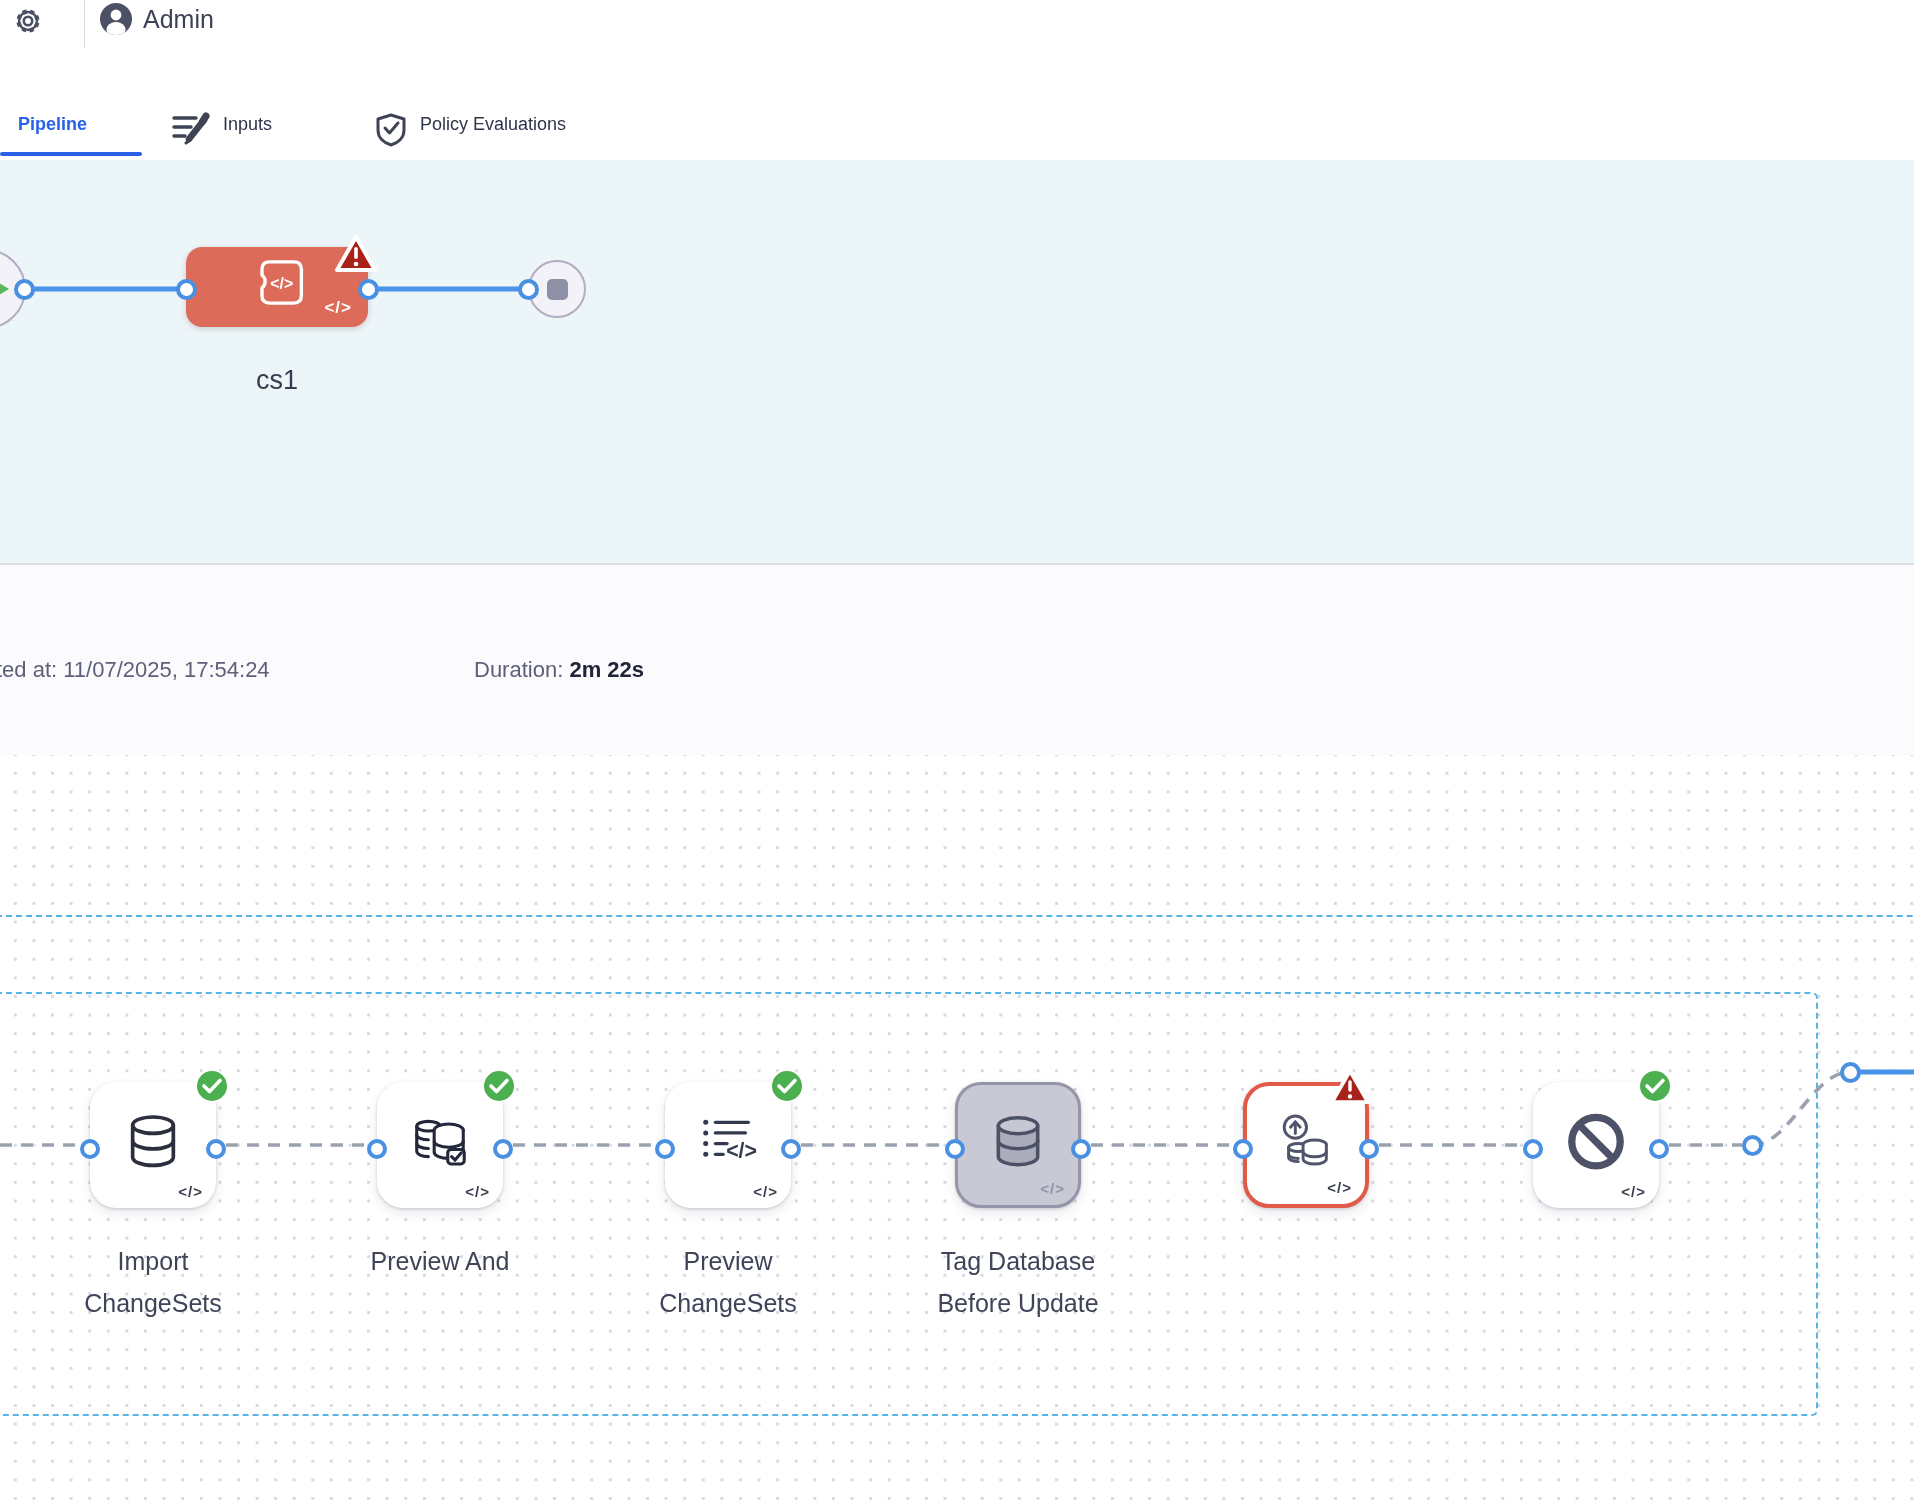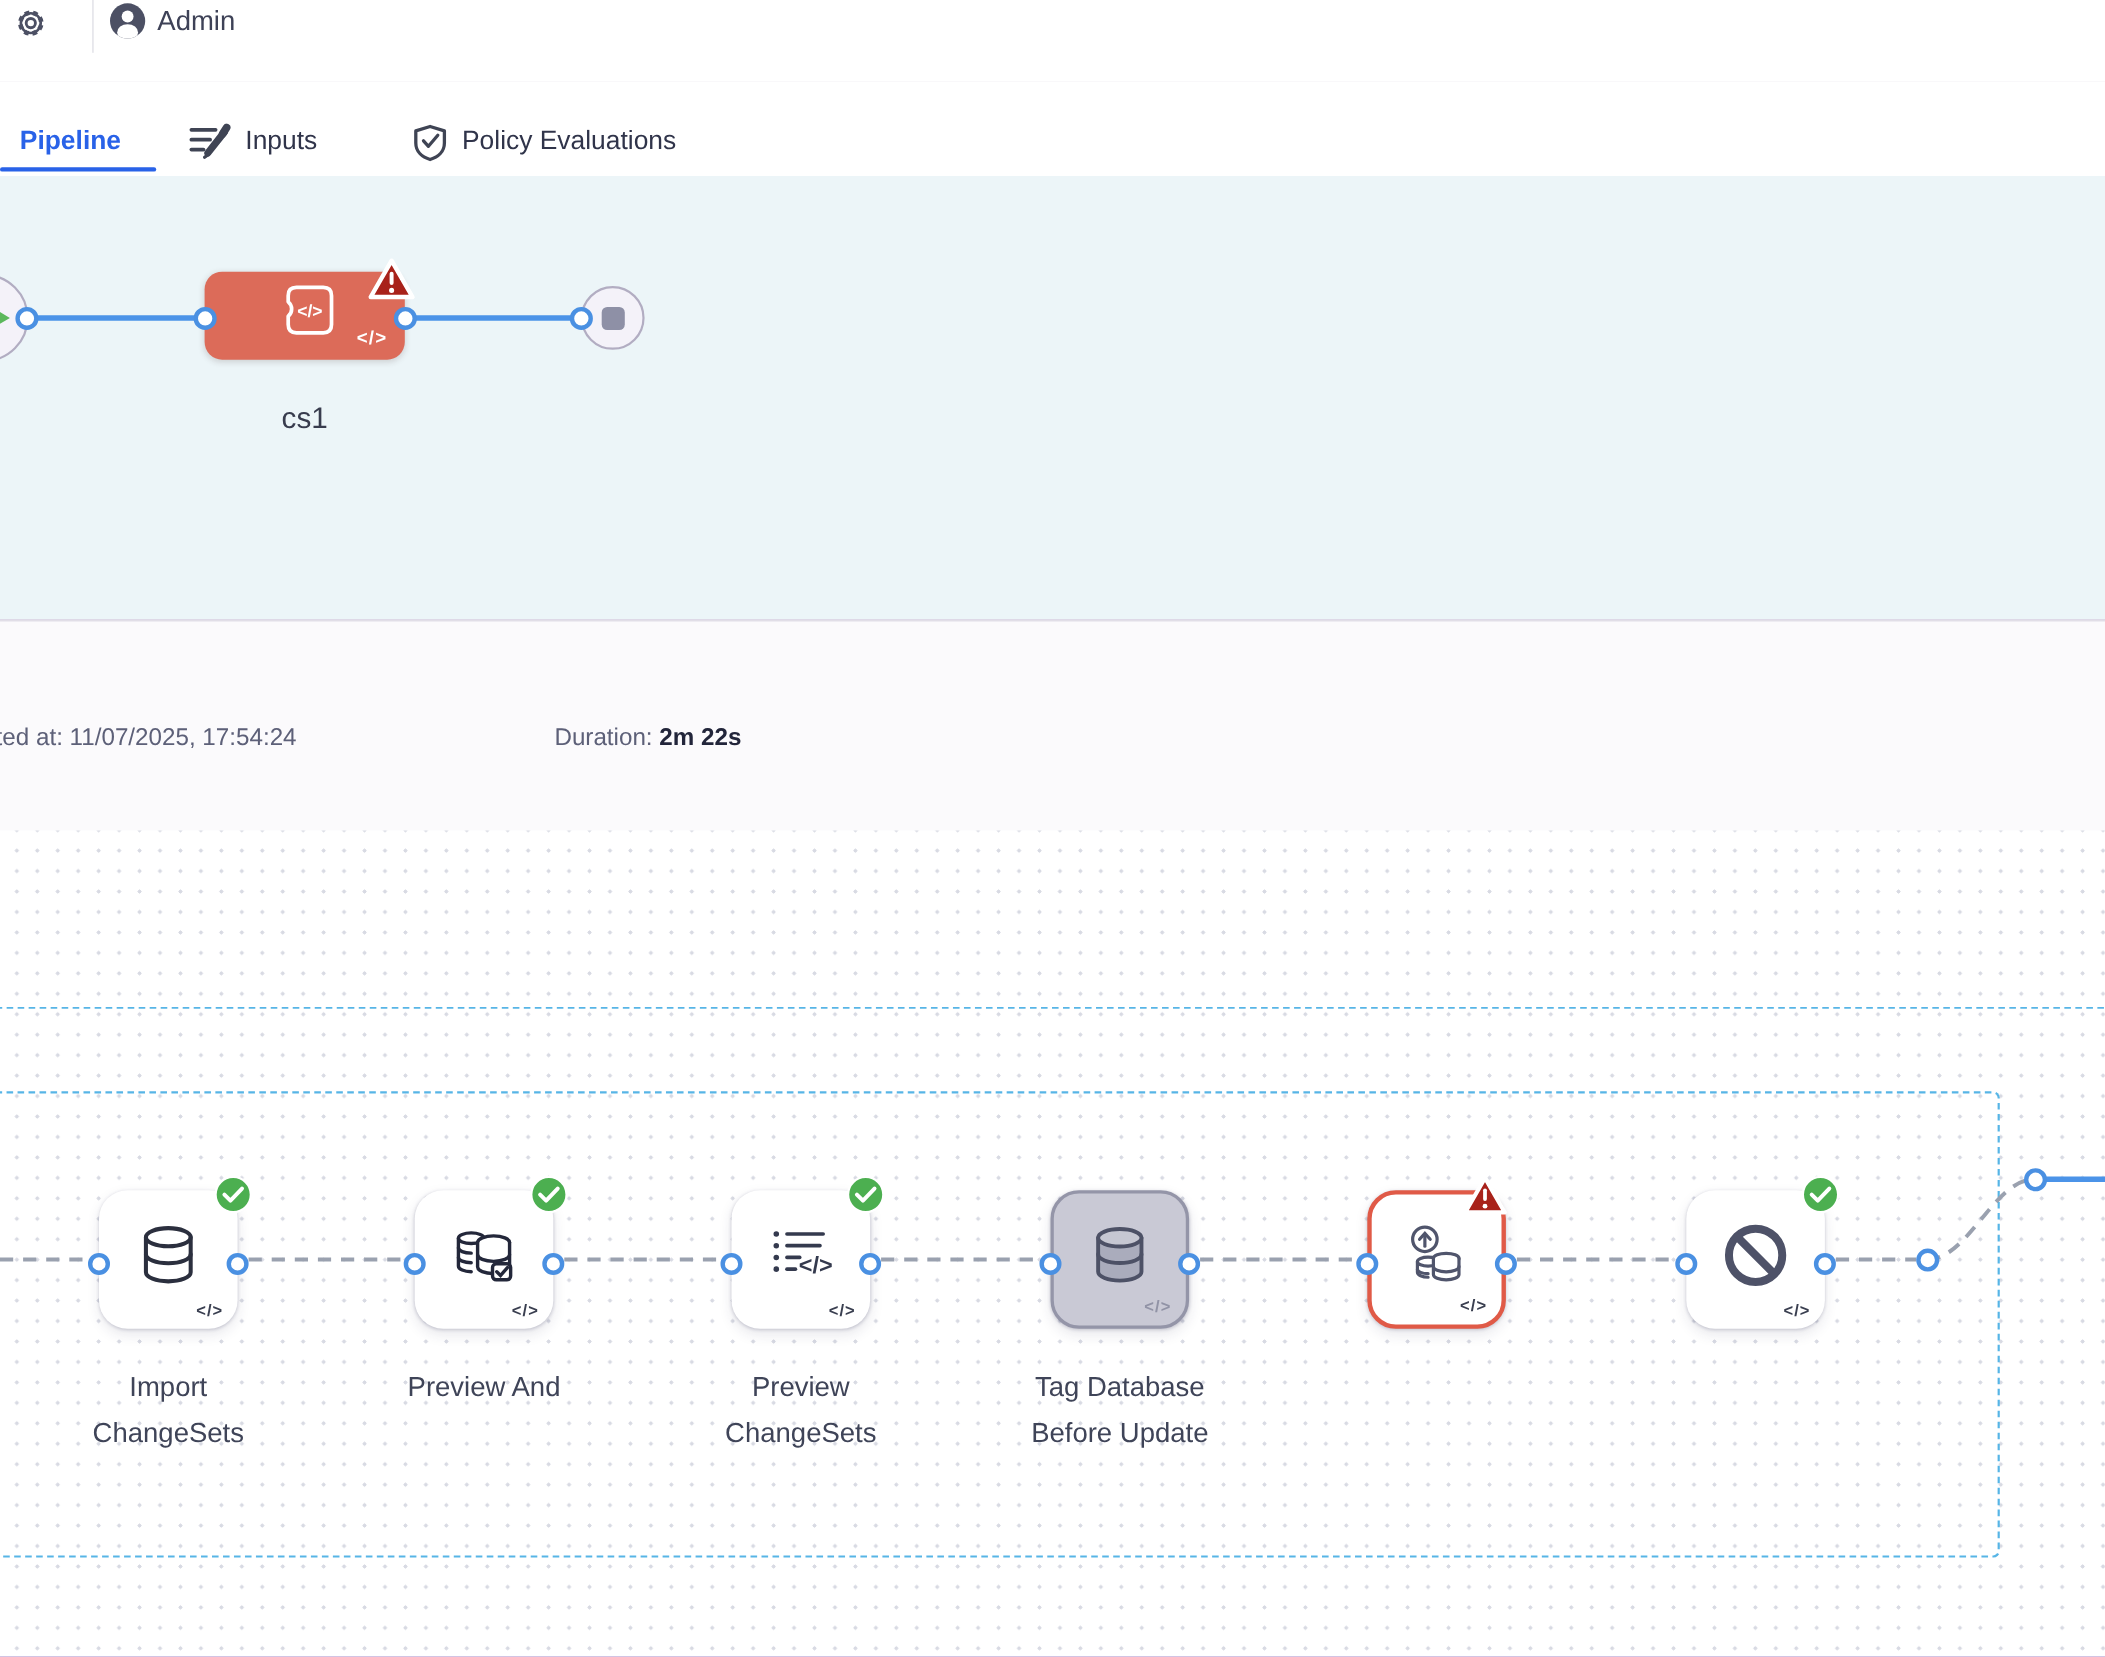--- a/index.html
+++ b/index.html
@@ -7,21 +7,21 @@
        font-family:"Liberation Sans","DejaVu Sans",sans-serif;color:#3e4257;background:#4c1d95;padding-left:40px;}
   .abs{position:absolute;}
 
   
   #header{position:absolute;left:0;top:0;width:100%;height:74px;background:#fff;border-bottom:1px solid #e4e2ea;}
   #header .vdiv{position:absolute;left:84px;top:0;width:1px;height:48px;background:#d8d7df;}
   #header .user-label{position:absolute;left:143px;top:5px;font-size:25px;color:#3e4257;}
 
   
   #tabbar{position:absolute;left:0;top:74px;width:100%;height:86px;background:#fff;}
-  .tab-label{font-size:24px;color:#30344a;font-weight:500;white-space:nowrap;}
+  .tab-label{font-size:18px;color:#30344a;font-weight:500;white-space:nowrap;}
   #tab-pipeline .tab-label{color:#2962e8;font-weight:700;}
   #tab-underline{position:absolute;left:0;top:78px;width:142px;height:4px;background:#2962e8;border-radius:2px;}
 
   
   #stage-canvas{position:absolute;left:0;top:160px;width:100%;height:403px;background:#ecf5f8;overflow:hidden;}
   .conn-dot{position:absolute;width:13px;height:13px;background:#fff;border:4px solid #4a90e2;border-radius:50%;}
   .stage-node{position:absolute;left:186px;top:87px;width:182px;height:80px;background:#dc6b59;border-radius:16px;
               box-shadow:0 2px 6px rgba(60,40,40,.18);}
   .stage-label{position:absolute;left:186px;top:205px;width:182px;text-align:center;font-size:27px;color:#383c4e;}
   .round-node{position:absolute;border-radius:50%;background:#f4f2f9;border:2px solid #b2adc2;box-sizing:border-box;}
@@ -147,21 +147,21 @@
 
     <span class="conn-dot" style="left:14px;top:119px;"></span>
     <span class="conn-dot" style="left:176px;top:119px;"></span>
     <span class="conn-dot" style="left:358px;top:119px;"></span>
     <span class="conn-dot" style="left:518px;top:119px;"></span>
   </div>
 
   <div id="status-bar">
     <div class="row">
       <span class="abs" style="left:-4px;">ted at: 11/07/2025, 17:54:24</span>
-      <span class="abs" style="left:504px;"><span>Duration:</span> <b>2m 22s</b></span>
+      <span class="abs" style="left:474px;"><span>Duration:</span> <b>2m 22s</b></span>
     </div>
   </div>
 
   <div id="exec-canvas">
 
     <div class="dash-box" style="left:-80px;top:160px;width:2012px;height:900px;"></div>
     <div class="dash-box" style="left:-60px;top:237px;width:1874px;height:420px;"></div>
 
     <svg class="abs" style="left:0;top:0;" width="1914" height="751">
       <g stroke="#9aa1af" stroke-width="3.6" stroke-dasharray="12 9" fill="none">

